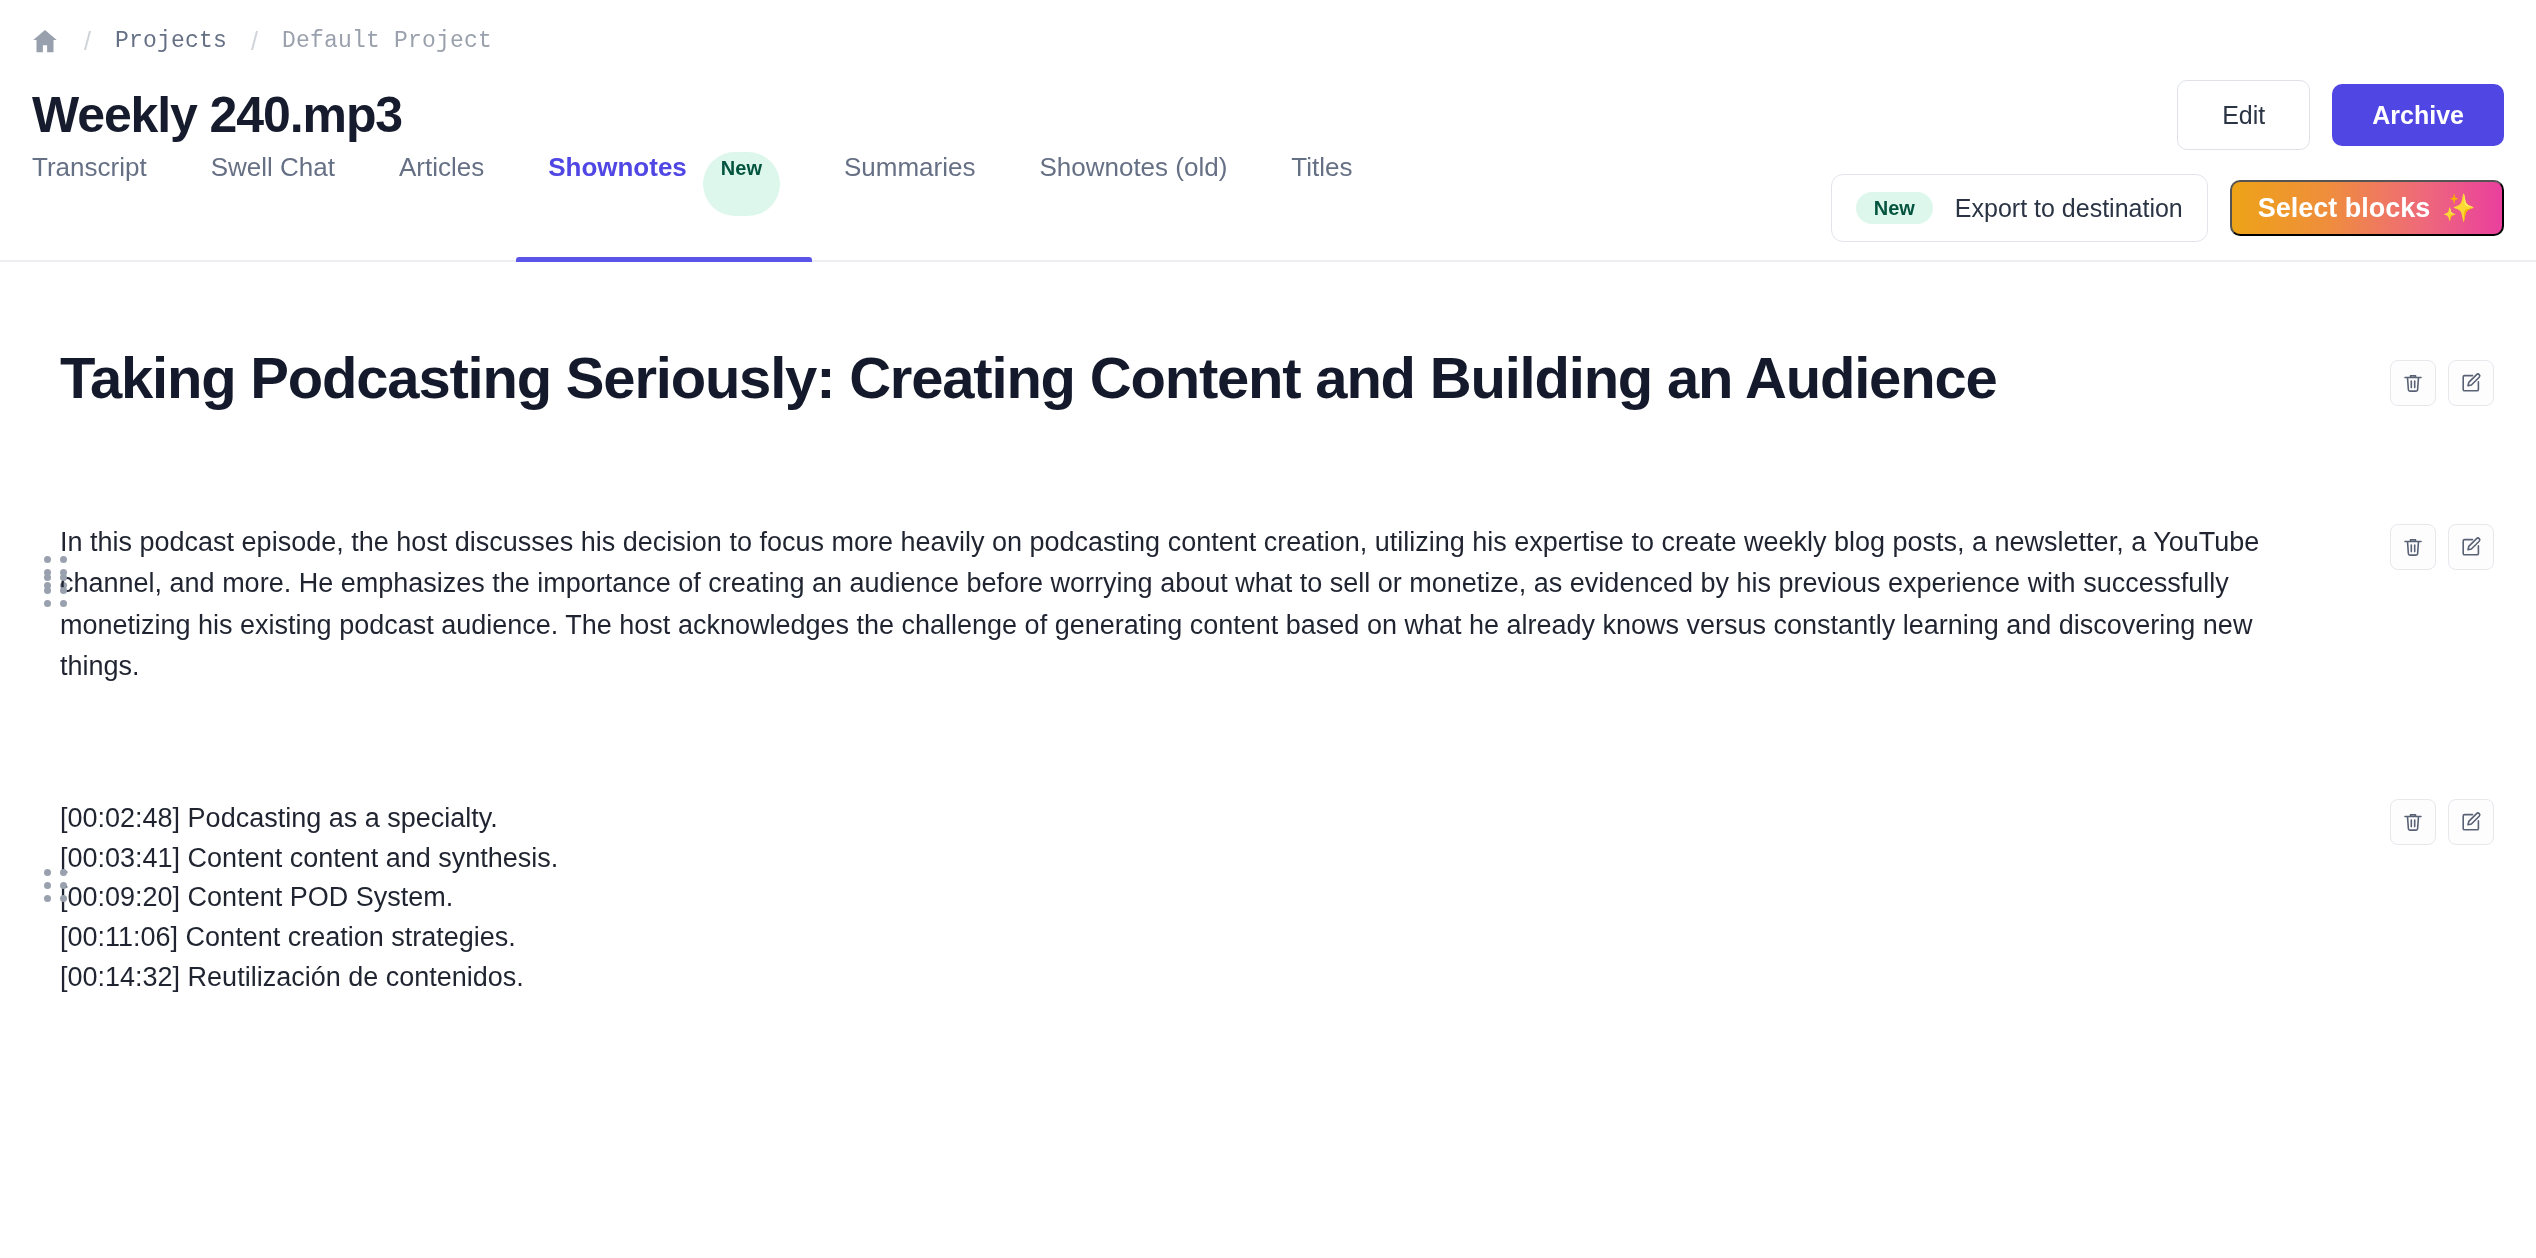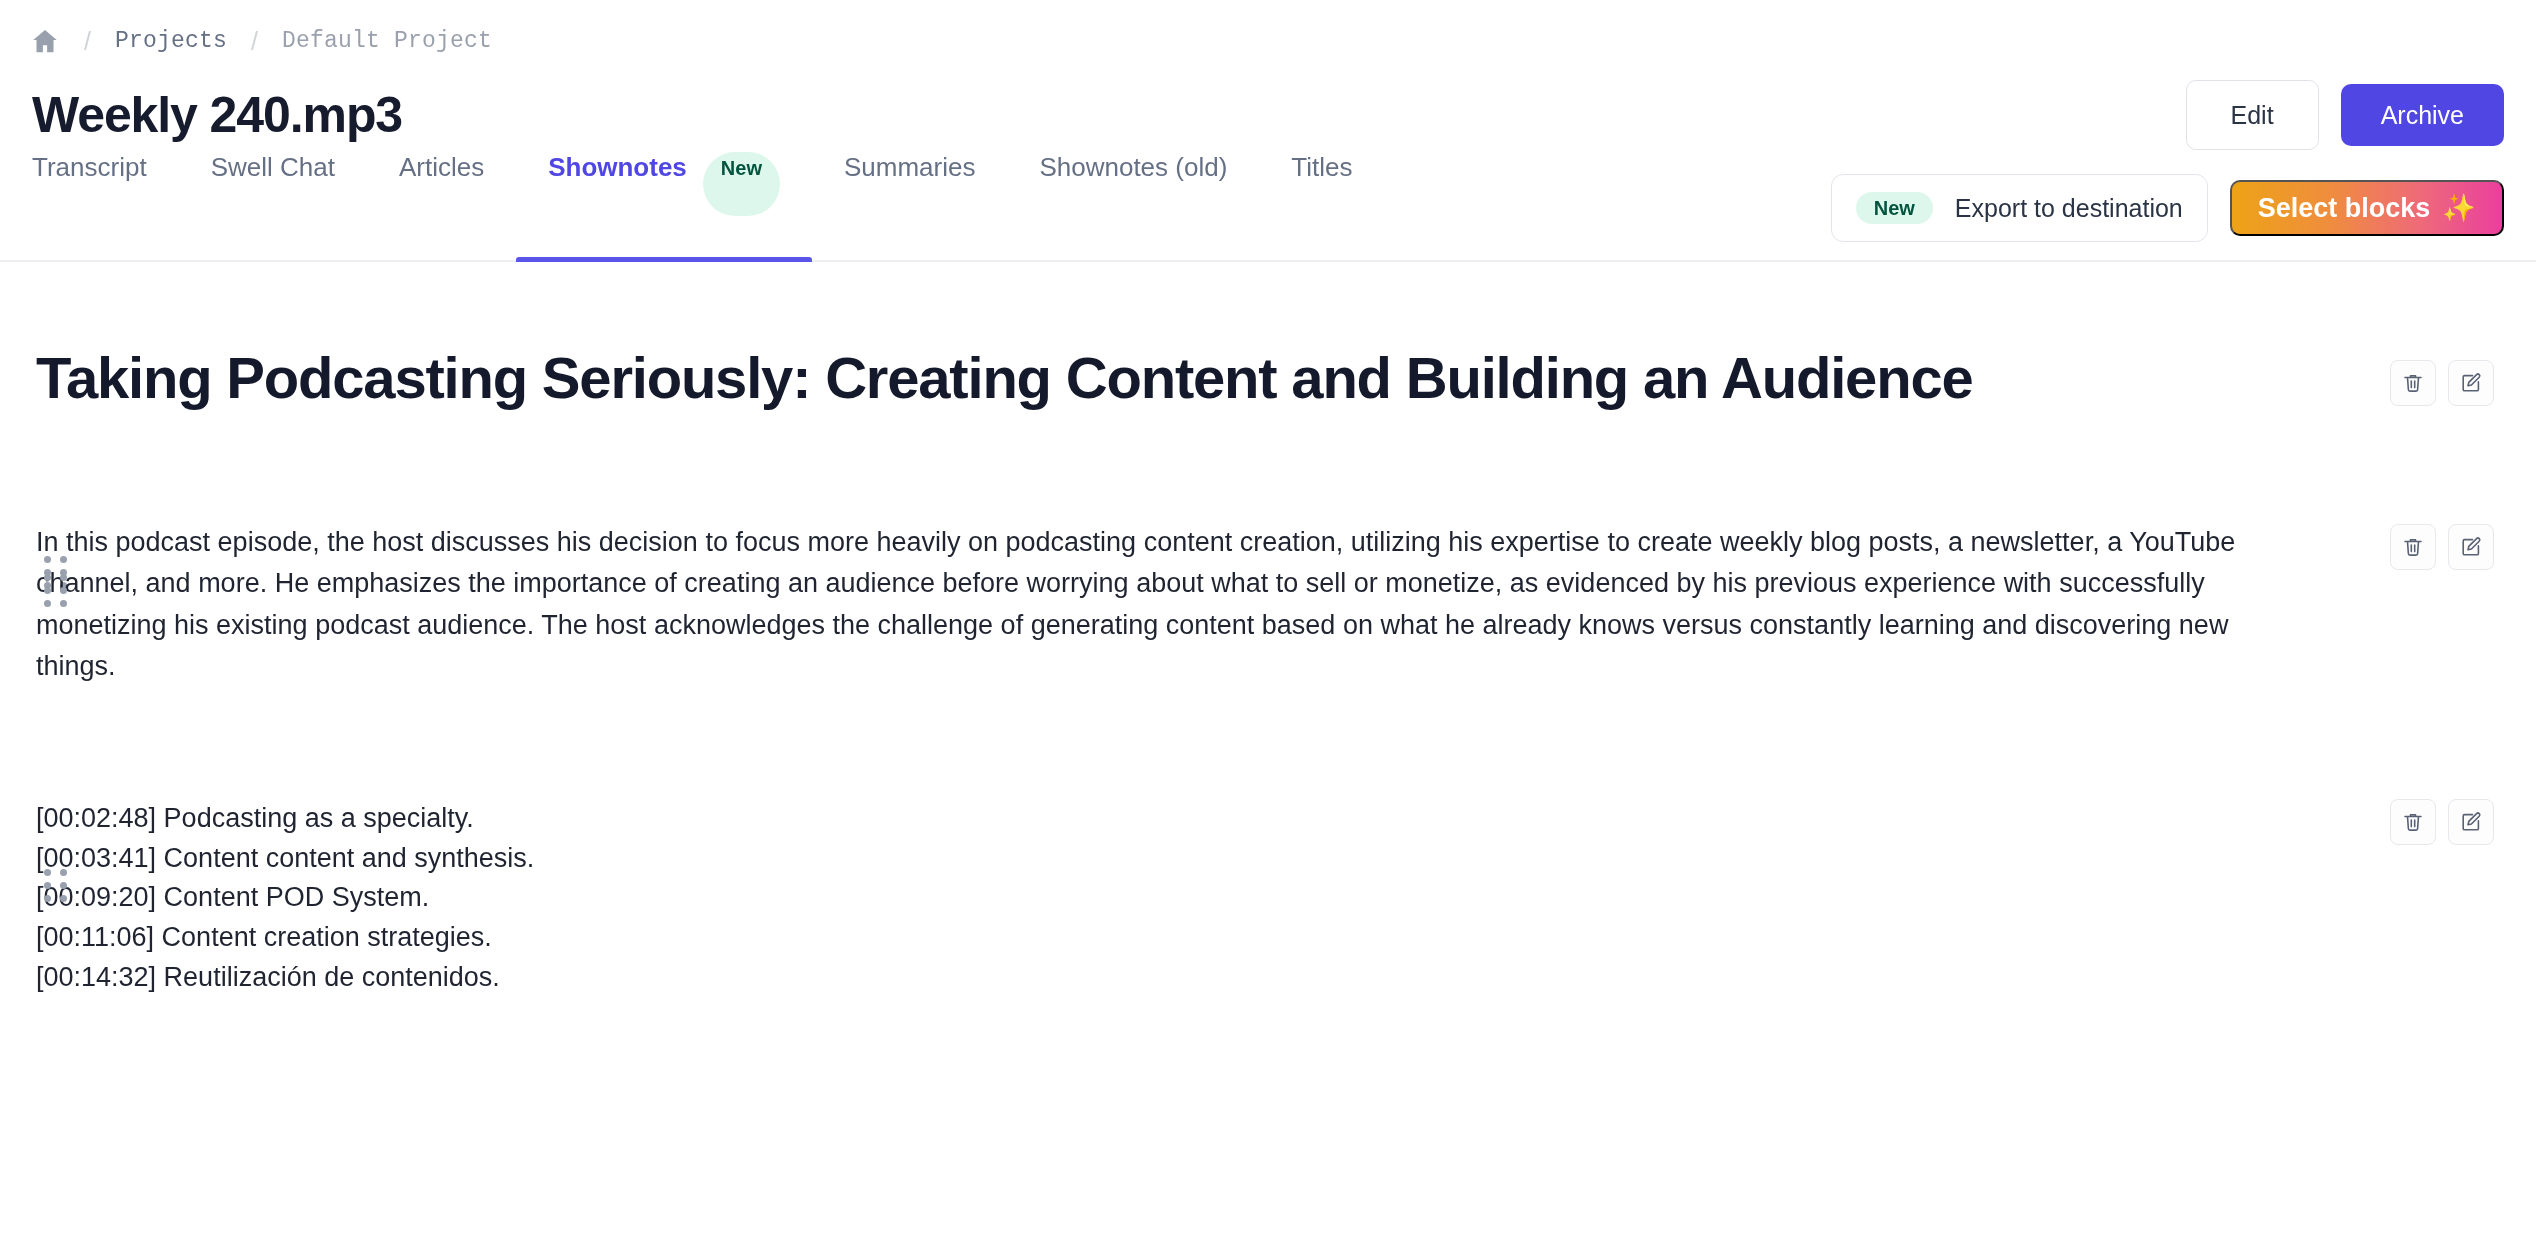--- a/index.html
+++ b/index.html
@@ -69,21 +69,21 @@
     font-weight: 400;
     padding: 0 44px;
     height: 70px;
     line-height: 60px;
   }
   .btn-archive {
     background: #5046e4;
     border-radius: 10px;
     color: #ffffff;
     font-size: 25px;
-    font-weight: 400;
+    font-weight: 700;
     padding: 0 40px;
     height: 62px;
     line-height: 62px;
   }
 
   
   .tabbar {
     position: relative;
     display: flex;
     align-items: flex-end;
@@ -175,21 +175,21 @@
     gap: 6px 8px;
     cursor: grab;
   }
   .drag-handle i {
     display: block;
     width: 7px;
     height: 7px;
     border-radius: 50%;
     background: #9aa1ae;
   }
-  .block-body { margin-left: 36px; margin-right: 0; flex: 1; }
+  .block-body { margin-left: 60px; margin-right: 0; flex: 1; }
   .block-actions {
     position: absolute;
     right: 42px;
     display: flex;
     gap: 12px;
   }
   .icon-btn {
     width: 46px; height: 46px;
     border: 1px solid #e6e8ec;
     border-radius: 8px;

